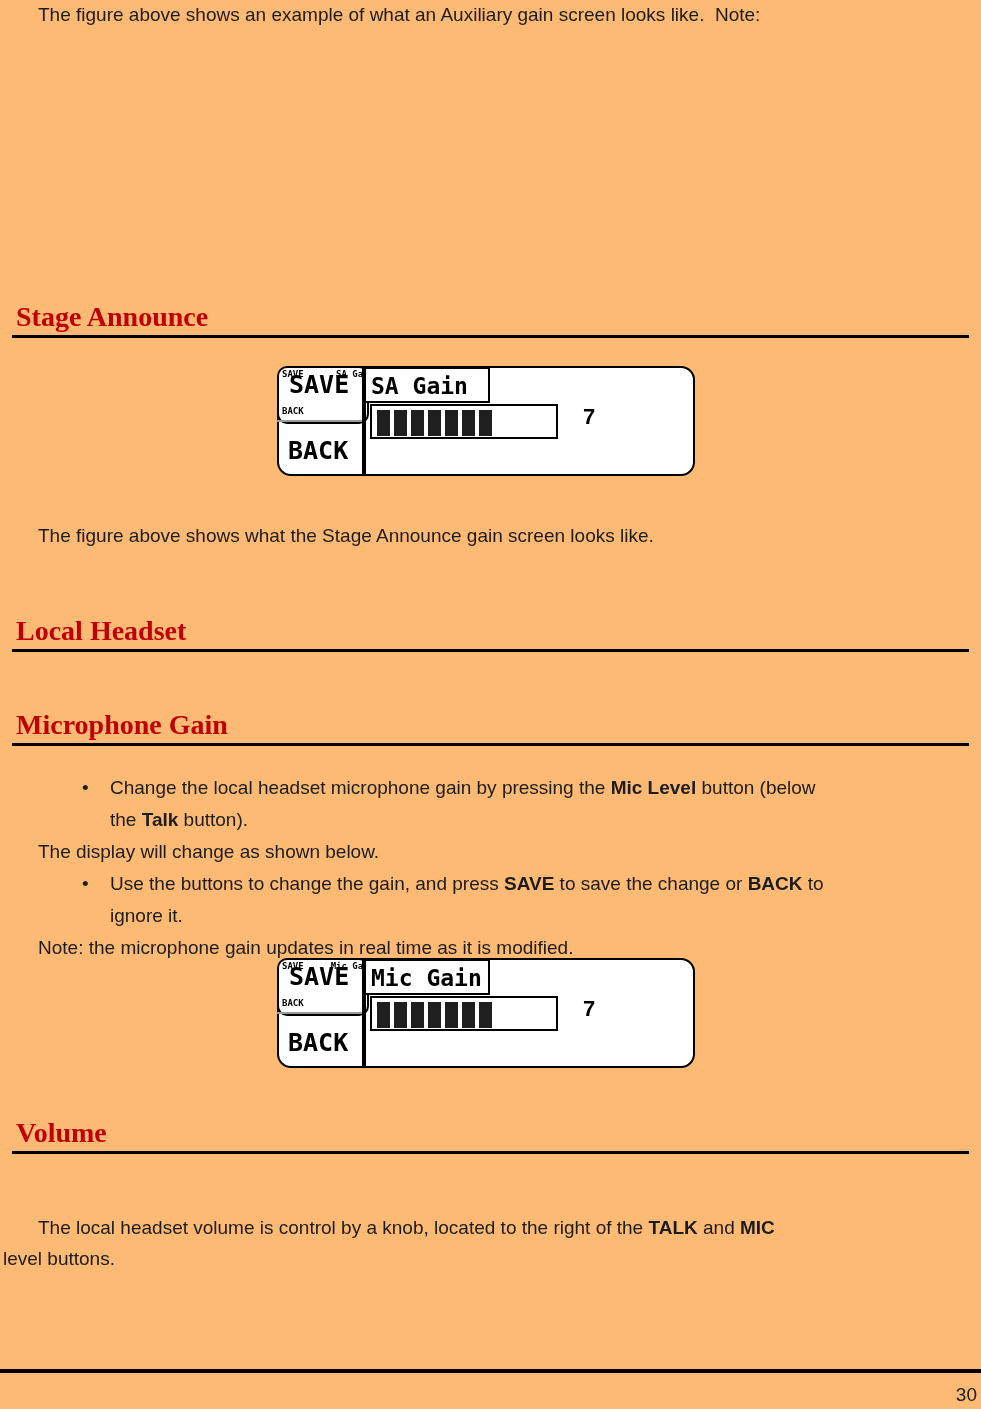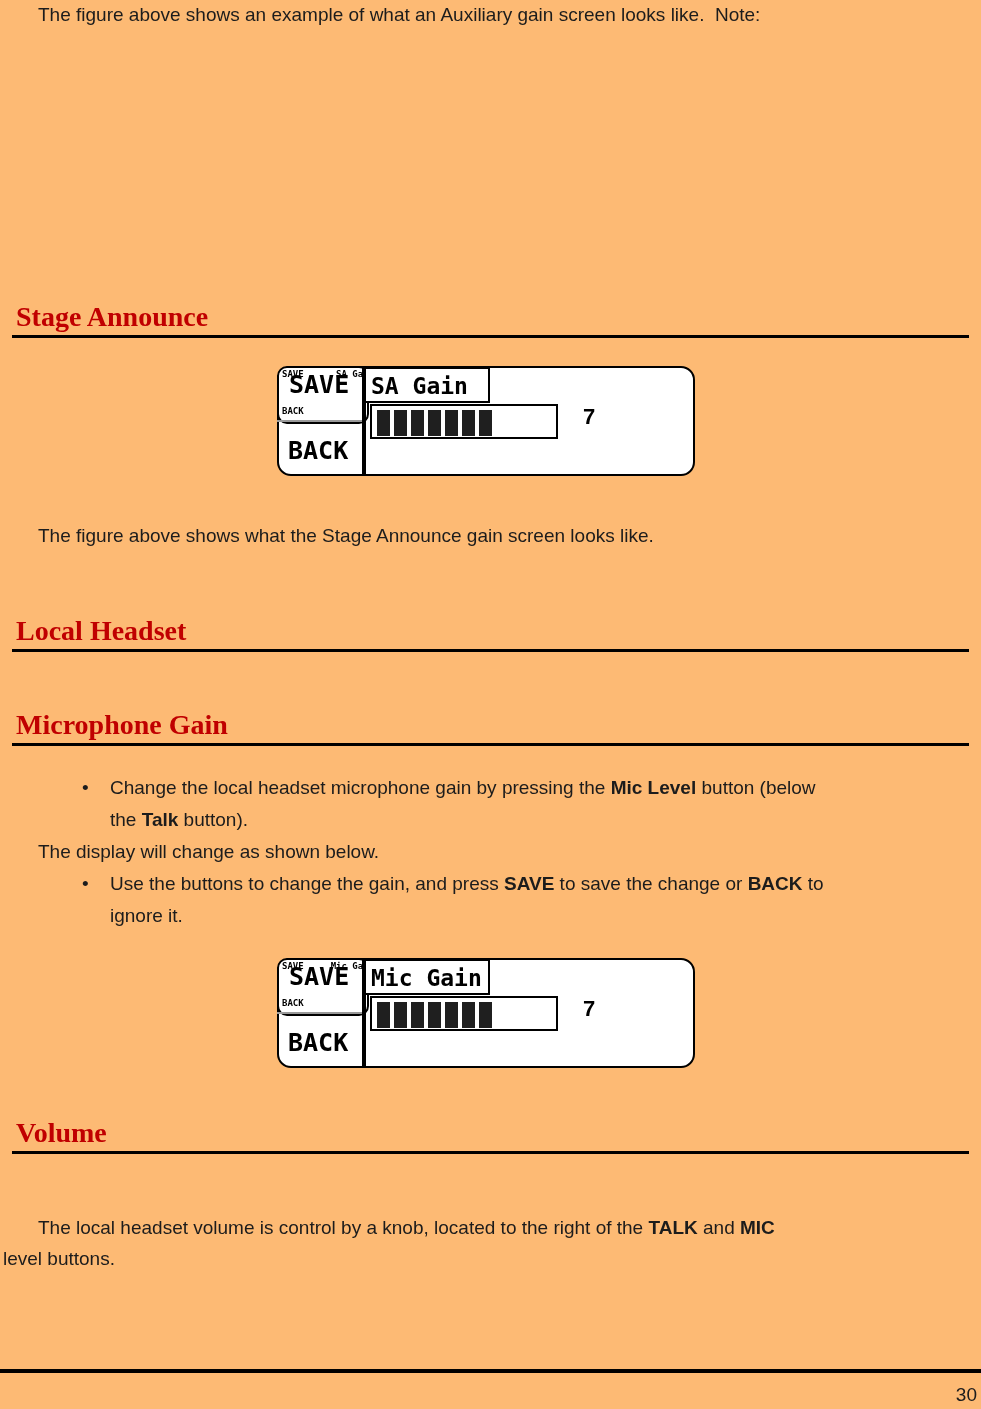--- a/index.html
+++ b/index.html
@@ -133,20 +133,21 @@
   <div class="textflow">
     <div class="bullet">
       <span class="marker">•</span>
       <span class="btext"><span>Change the local headset microphone gain by pressing the </span><span class="b">Mic Level</span><span> button (below</span><br><span>the </span><span class="b">Talk</span><span> button).</span></span>
     </div>
     <div class="plain"><span>The display will change as shown below.</span></div>
     <div class="bullet">
       <span class="marker">•</span>
       <span class="btext"><span>Use the buttons to change the gain, and press </span><span class="b">SAVE</span><span> to save the change or </span><span class="b">BACK</span><span> to</span><br><span>ignore it.</span></span>
     </div>
+    <div class="plain"><span>Note: the microphone gain updates in real time as it is modified.</span></div>
   </div>
 
   <div class="figure" style="top:958px">
     <div class="fig-outer"></div>
     <div class="fig-mini">
       <div class="mini-header">
         <span>SAVE</span>
         <span>Mic Gain</span>
       </div>
       <div class="mini-back">BACK</div>

